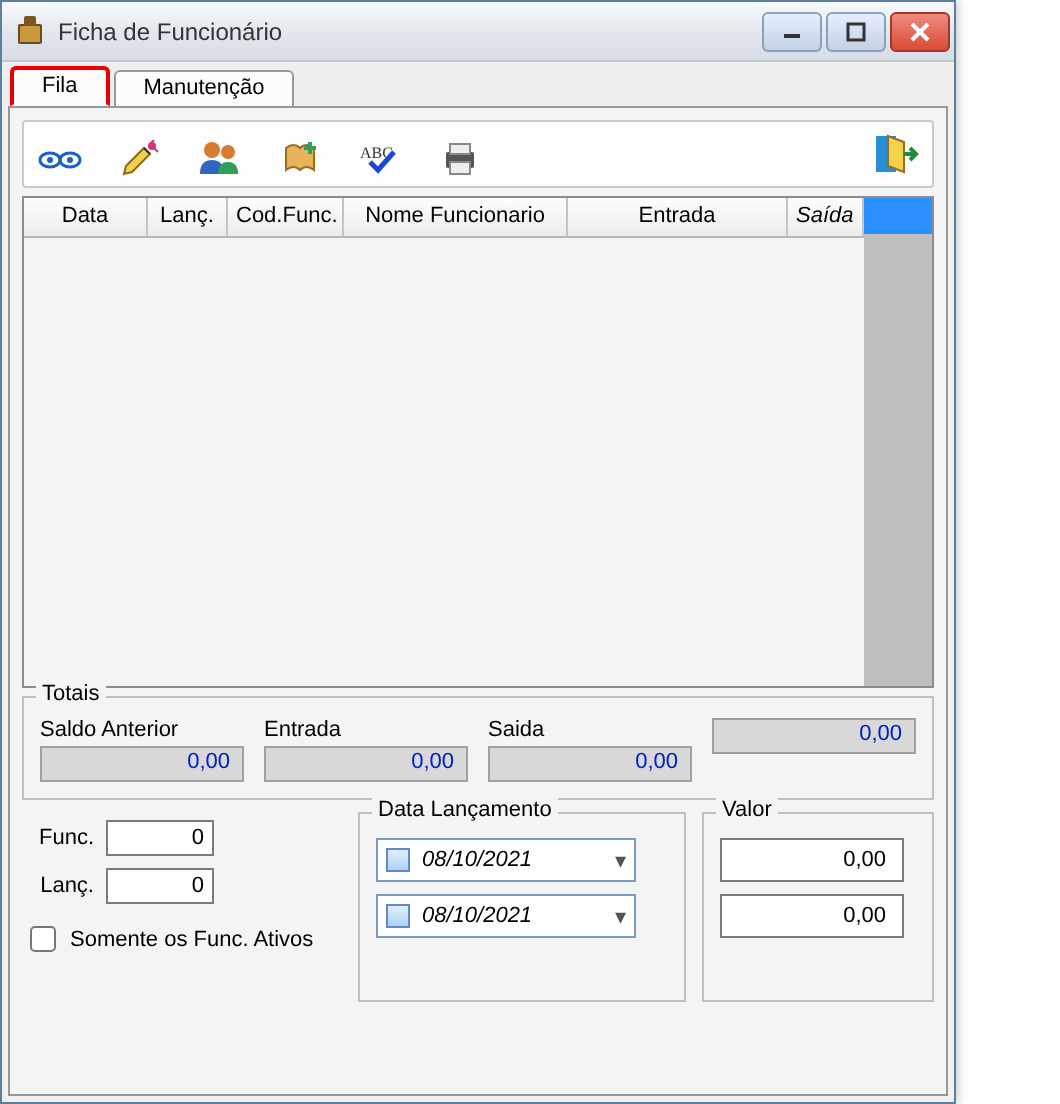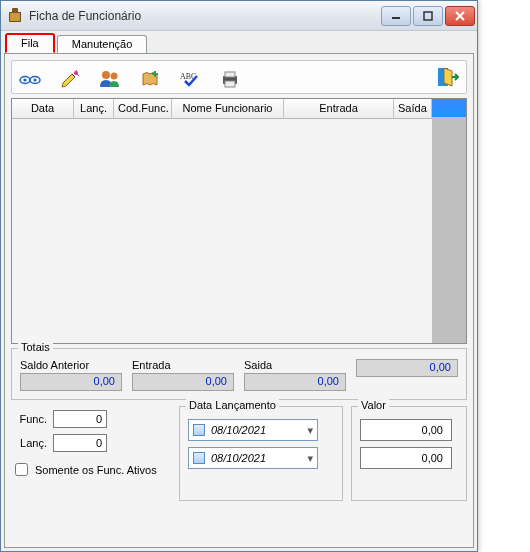--- a/index.html
+++ b/index.html
@@ -112,21 +112,21 @@
     font-size: 11px;
     text-align: center;
     overflow: hidden;
     white-space: nowrap;
   }
   .gh1 { width: 62px; }
   .gh2 { width: 40px; }
   .gh3 { width: 58px; }
   .gh4 { width: 112px; }
   .gh5 { width: 110px; }
-  .gh6 { flex: 1; }
+  .gh6 { flex: 1; font-style: italic; }
   .grid-body {
     flex: 1;
     background: #bfbfbf;
     position: relative;
   }
   .grid-sel {
     height: 18px;
     background: #2a90ff;
     width: 100%;
   }

